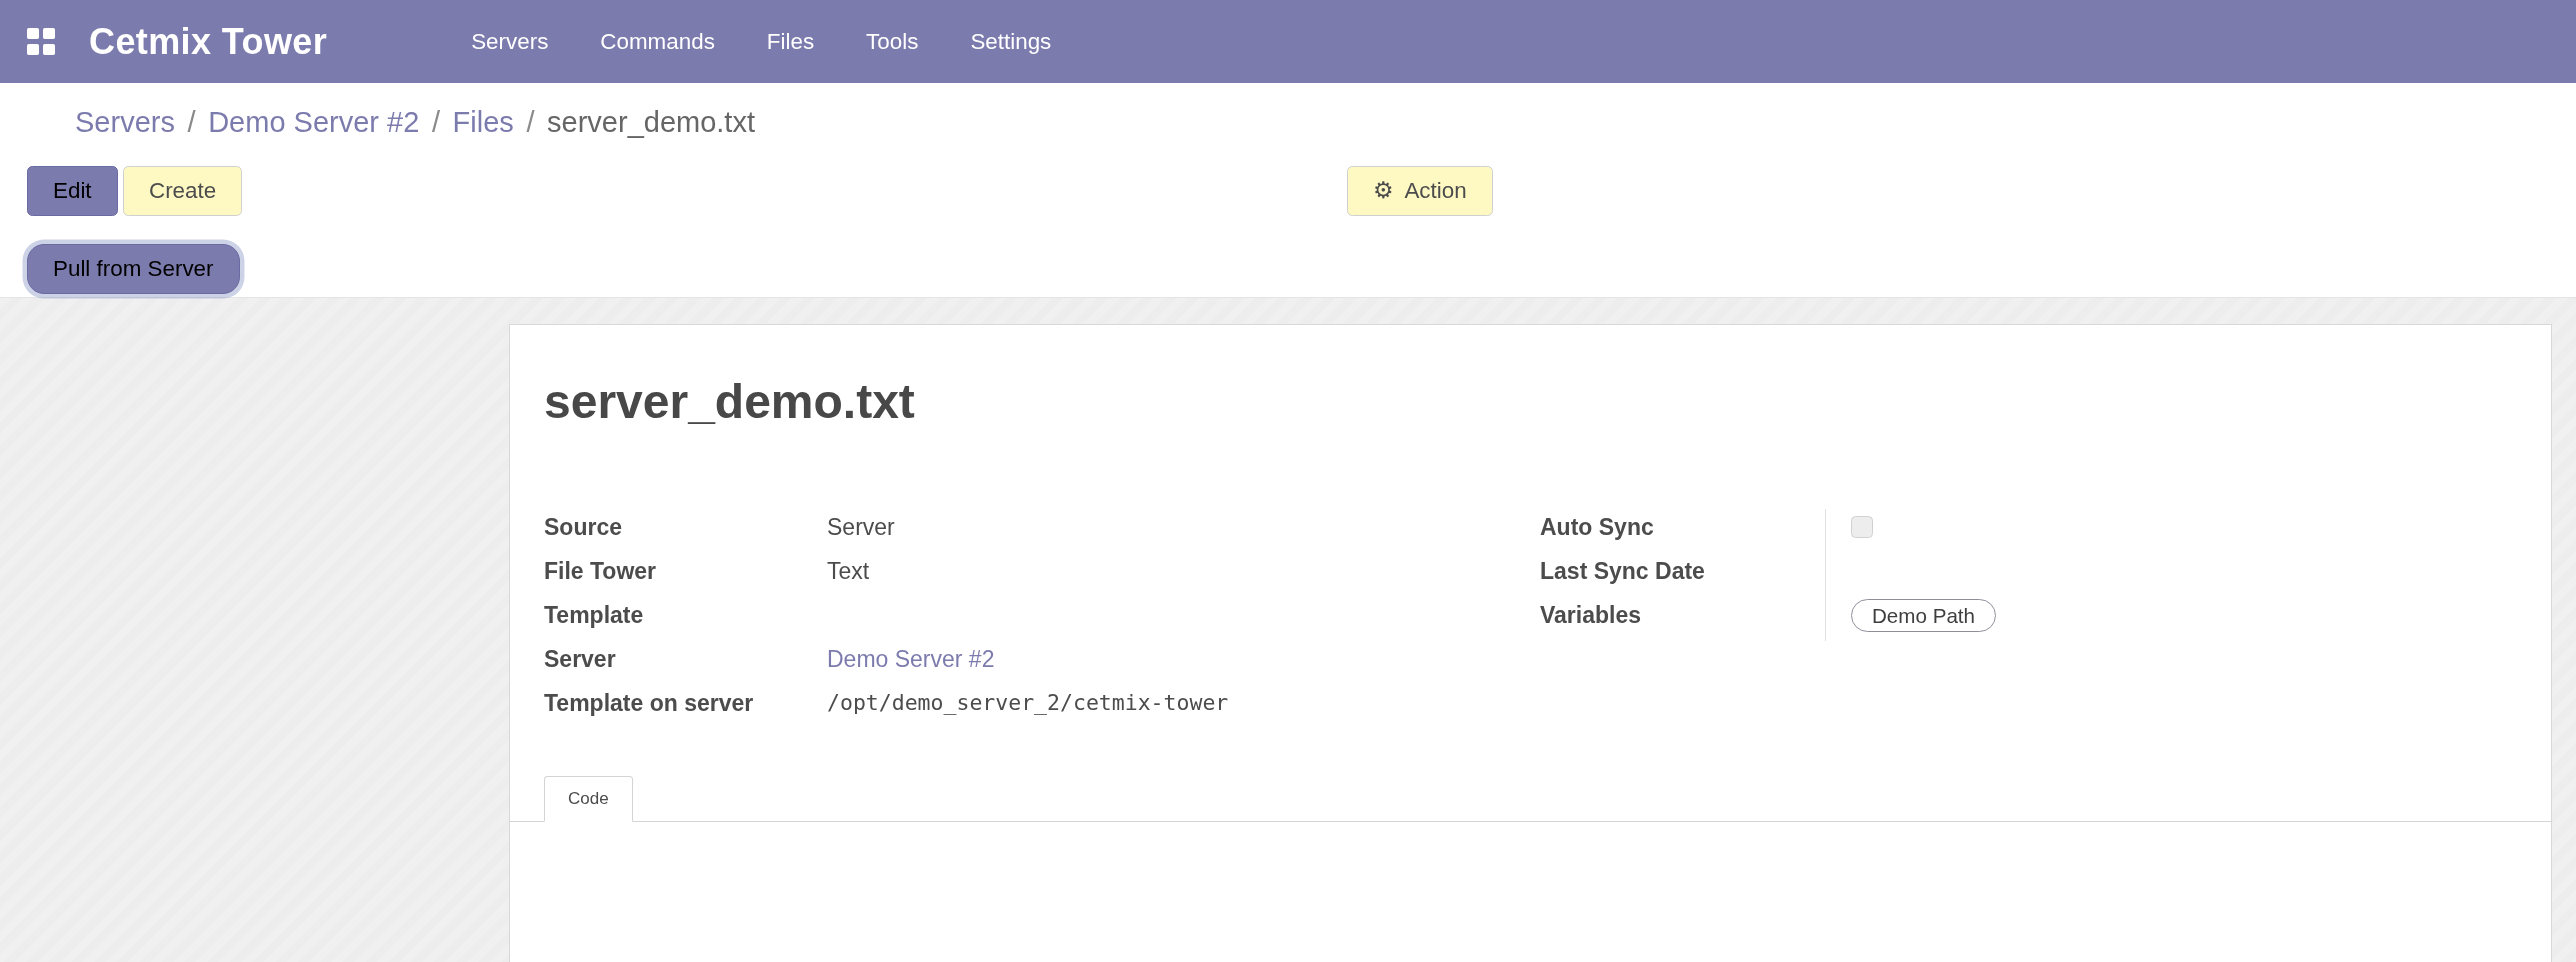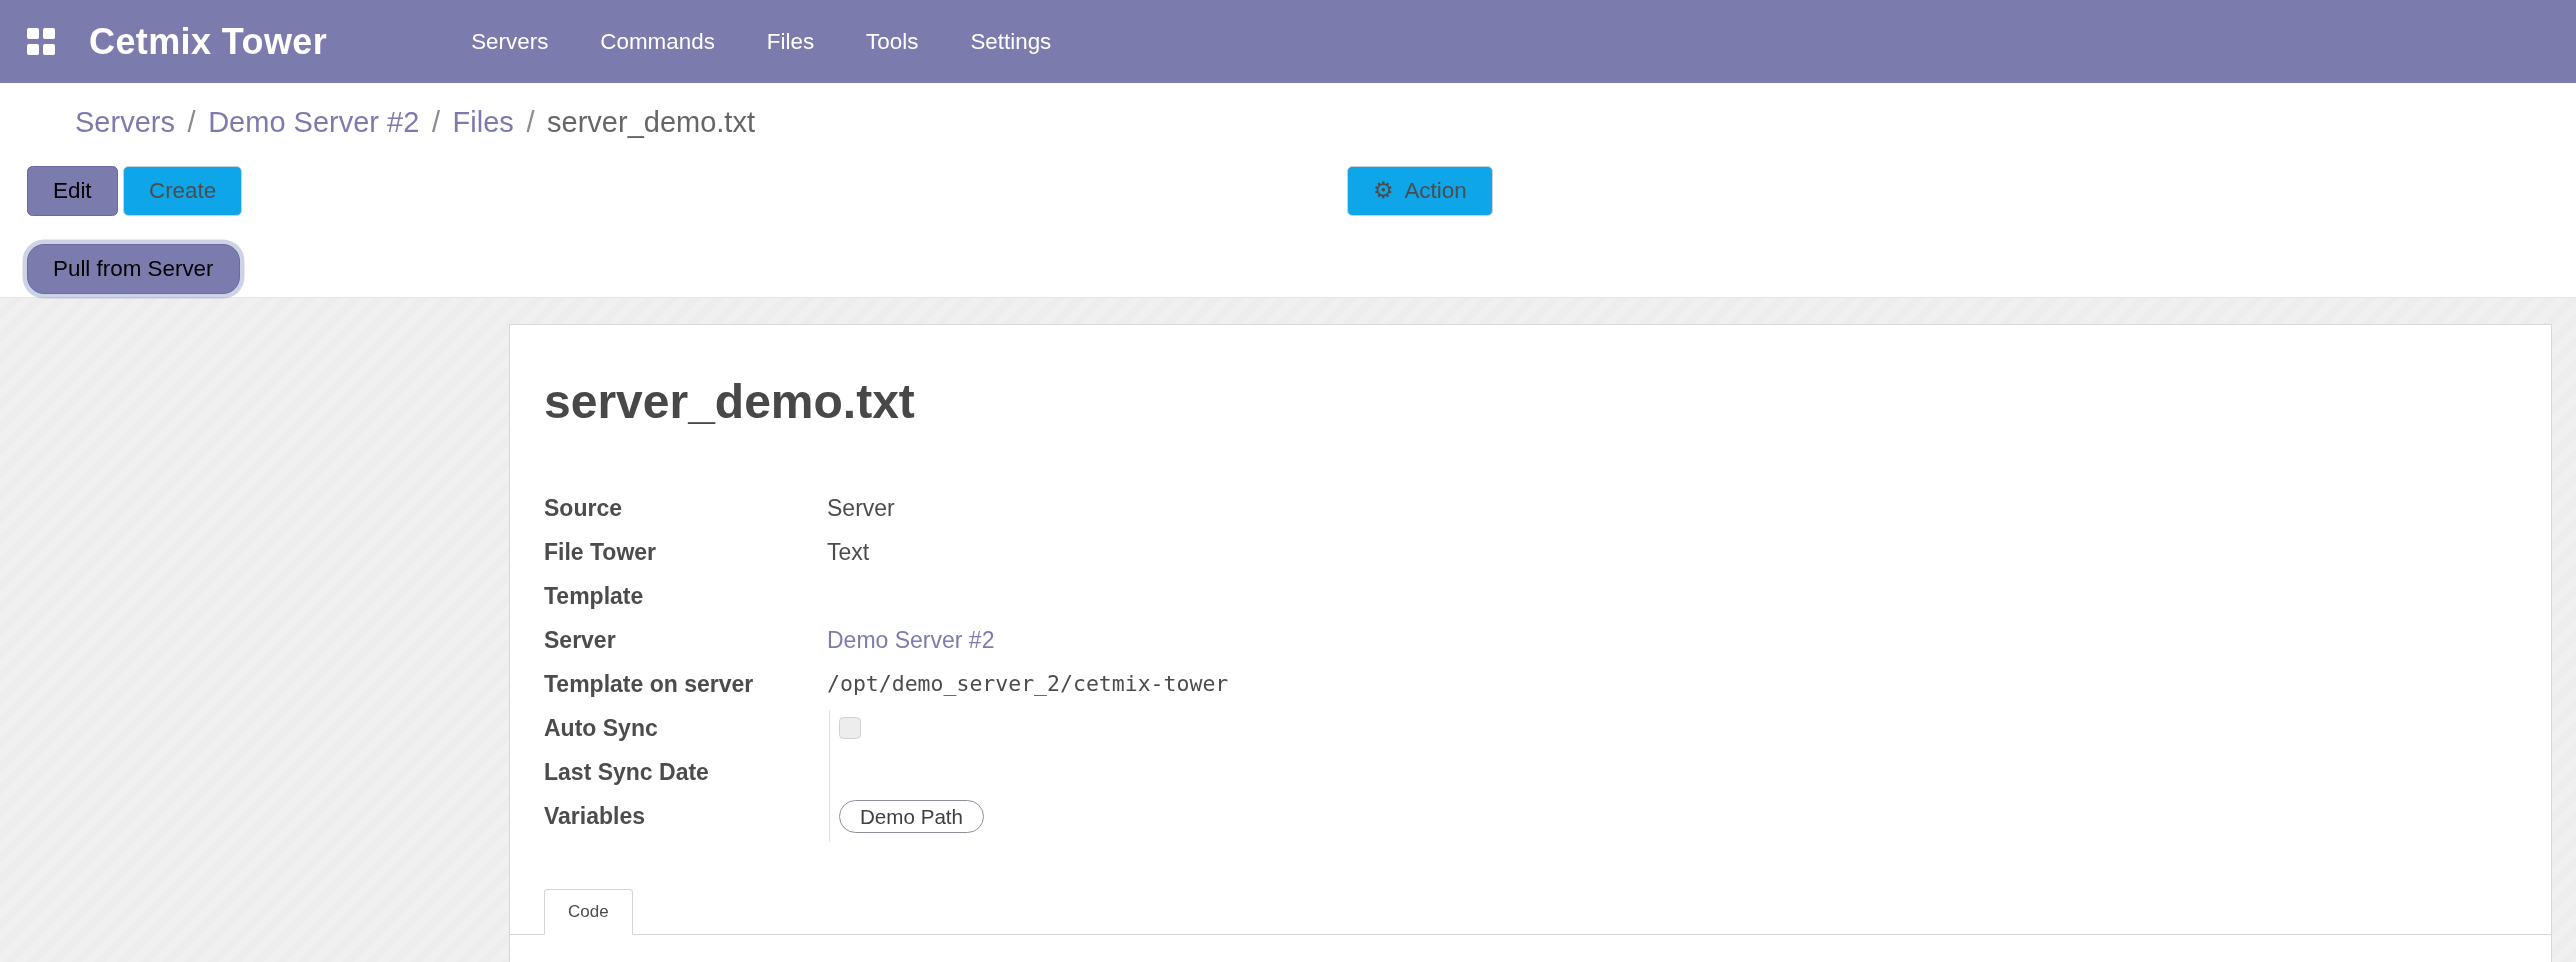--- a/index.html
+++ b/index.html
@@ -39,21 +39,21 @@
   .breadcrumb a { color:#7c7bad; text-decoration:none; cursor:pointer; }
   .breadcrumb .sep { color:#8a8a8a; margin:0 12.6px; }
   .breadcrumb .current { color:#666; }
 
   .cp-buttons {
     position:relative; margin-top:27px; padding-left:27px;
     height:50px; display:flex; align-items:center;
   }
   .btn {
     font-family:inherit; font-size:22.4px; height:50px; padding:0 25px;
-    border-radius:5.4px; border:0.9px solid #d0d0d0; background:#0ea5e9;
+    border-radius:5.4px; border:0.9px solid #d0d0d0; background:#fef9c3;
     color:#4c4c4c; cursor:pointer; white-space:nowrap;
   }
   .btn.primary { background:#7c7bad; border-color:#6c6aa3; color:#000000; }
   .btn-gap { margin-left:5.4px; }
   .action-btn {
     position:absolute; left:1347px; top:0;
     display:flex; align-items:center; gap:10.8px;
   }
   .gear { font-size:23px; line-height:1; }
 
@@ -69,36 +69,36 @@
     border-top:0.9px solid #e5e4e4;
     background:repeating-linear-gradient(135deg,#f1f0f1 0 8px,#eeedee 8px 16px);
   }
   .sheet {
     margin:26px 24px 0 509px; height:898px;
     background:#fff; border:0.9px solid #d8d8d8;
     padding:49px 36px 0 34px;
   }
   .sheet-title { margin:0; font-size:48px; font-weight:700; color:#484848; }
 
-  .form { margin-top:61px; display:flex;flex-direction:column; }
+  .form { margin-top:80px; display:flex; }
   .group-left  { width:996px; }
   .group-right { width:975px; }
   .frow { display:flex; min-height:44px; align-items:flex-start; }
   .flabel {
     width:283px; flex:0 0 283px; font-weight:700; font-size:23px;
     line-height:32px; padding-top:1.8px; color:#4c4c4c;
   }
   .group-right .flabel { width:285px; flex:0 0 285px; }
   .fvalue {
     flex:1; font-size:23px; line-height:32px; padding-top:1.8px; color:#4c4c4c;
     min-height:44px;
   }
   .fvalue.code { font-family:"DejaVu Sans Mono", monospace; font-size:21.5px; }
   .fvalue.link { color:#7c7bad; cursor:pointer; }
-  .group-right .fvalue { border-left:0.9px solid #e0e0e0; padding-left:9px; }
+  .group-right .fvalue { border-left:0.9px solid #e0e0e0; padding-left:25px; }
 
   .checkbox {
     display:inline-block; width:22.4px; height:22.4px; margin-top:4.5px;
     background:#ededed; border:0.9px solid #d1d1d1; border-radius:4.5px;
     cursor:pointer;
   }
   .tag {
     display:inline-block; padding:1.8px 20px; border:1.8px solid #8f8f9c;
     border-radius:897px; font-size:20.6px; line-height:27px; color:#3f3f3f;
     cursor:pointer; white-space:nowrap;

